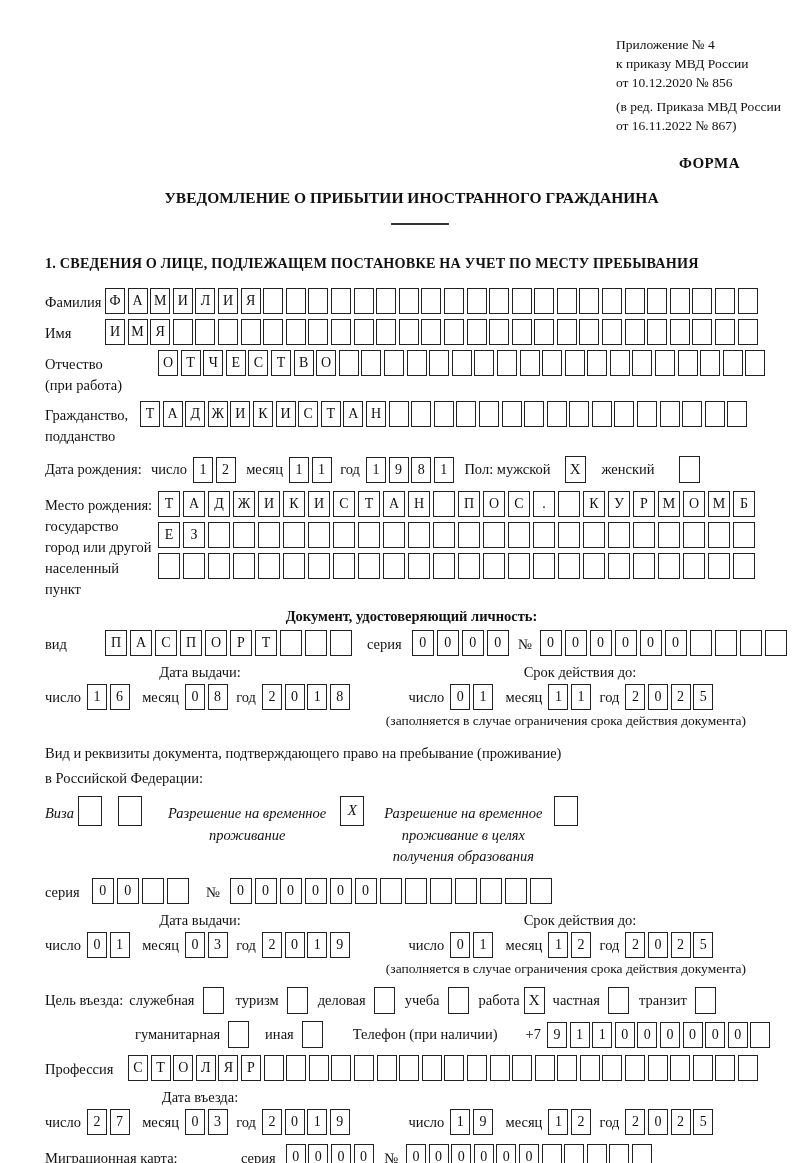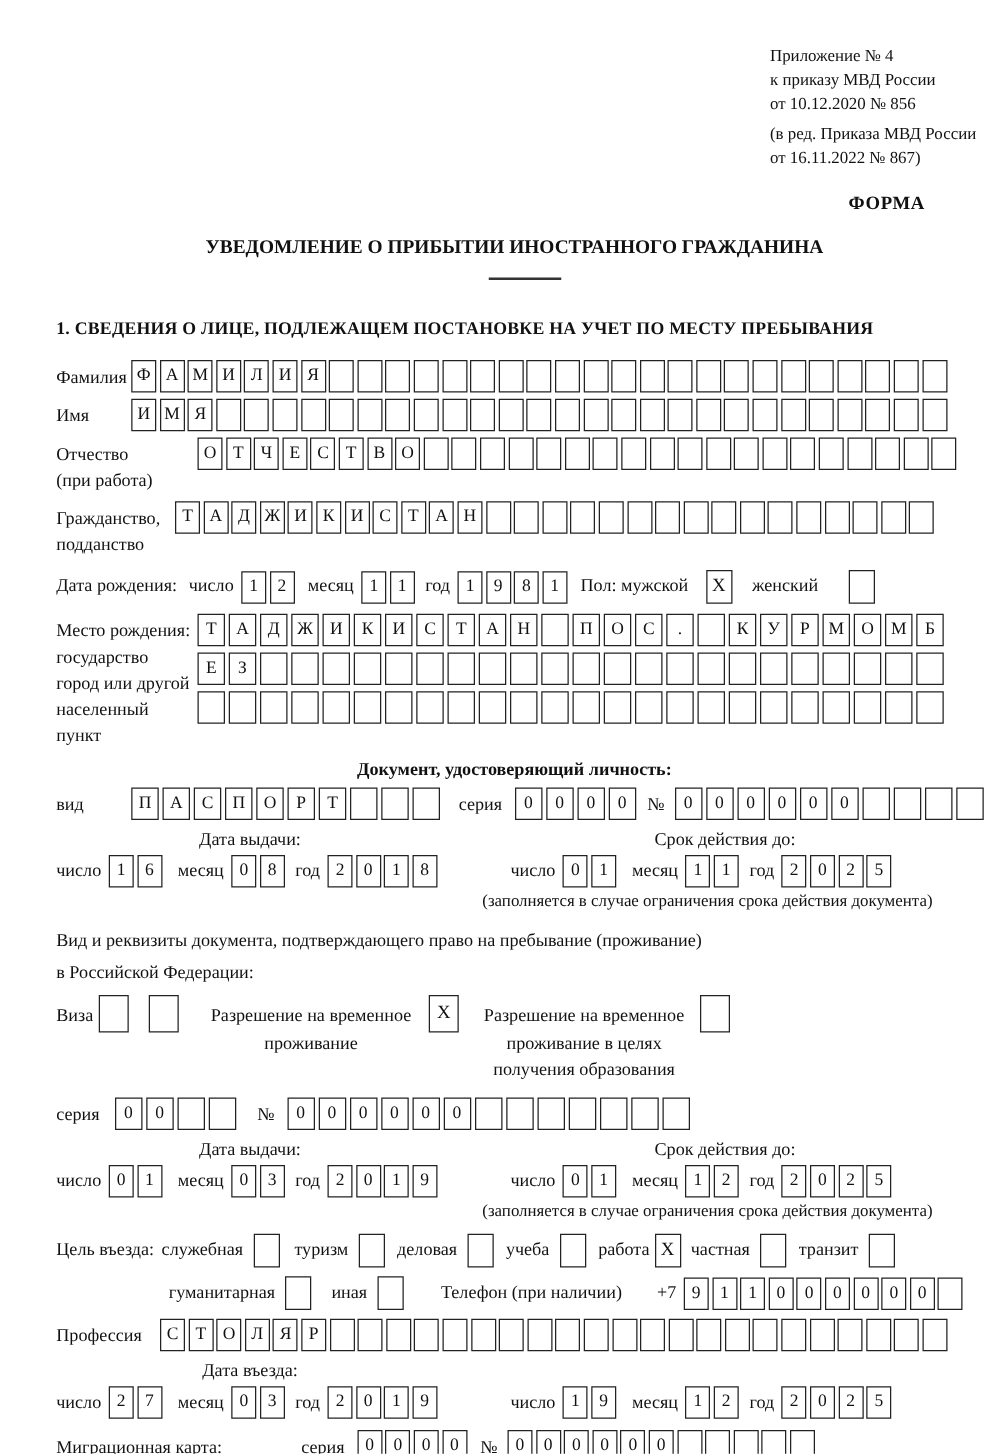--- a/index.html
+++ b/index.html
@@ -404,21 +404,21 @@
         <span class="bx">5</span>
       </span>
   </div>
   <div class="note">(заполняется в случае ограничения срока действия документа)</div>
 
   <div class="para">
     <div>Вид и реквизиты документа, подтверждающего право на пребывание (проживание)</div>
     <div>в Российской Федерации:</div>
   </div>
 
-  <div class="frow" style="margin-top:4px;">
+  <div class="frow" style="margin-top:4px;font-style:italic;">
     <span class="lbl" style="padding-top:7px;">Виза</span>
     <span class="cbx" style="margin-left:4px;"></span>
     <span class="cbx" style="margin-left:16px;"></span>
     <div class="stack" style="margin-left:26px;padding-top:7px;">
       <span>Разрешение на временное</span><br>
       <span>проживание</span>
     </div>
     <span class="cbx" style="margin-left:14px;">X</span>
     <div class="stack" style="margin-left:20px;padding-top:7px;">
       <span>Разрешение на временное</span><br>

